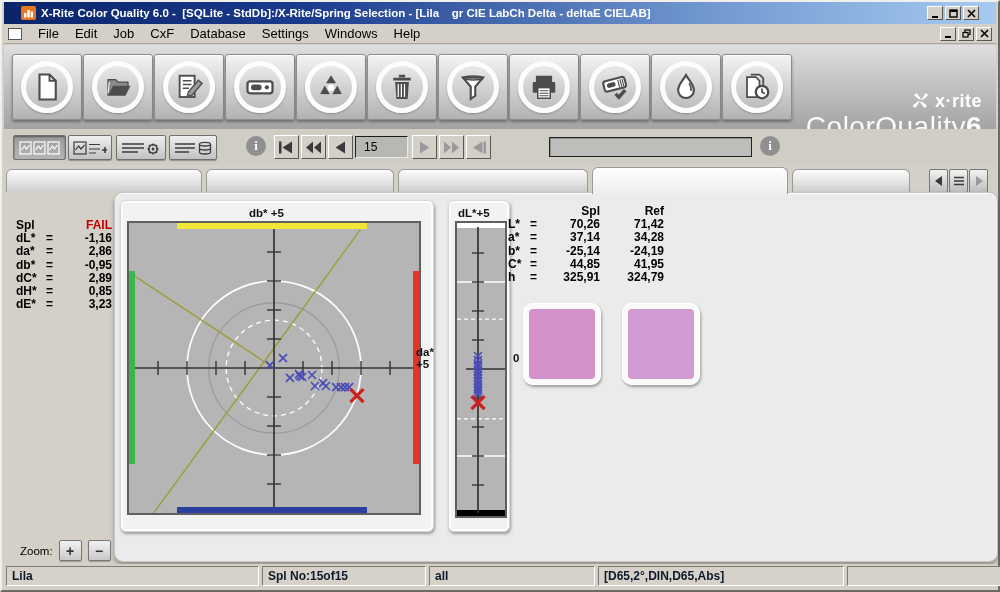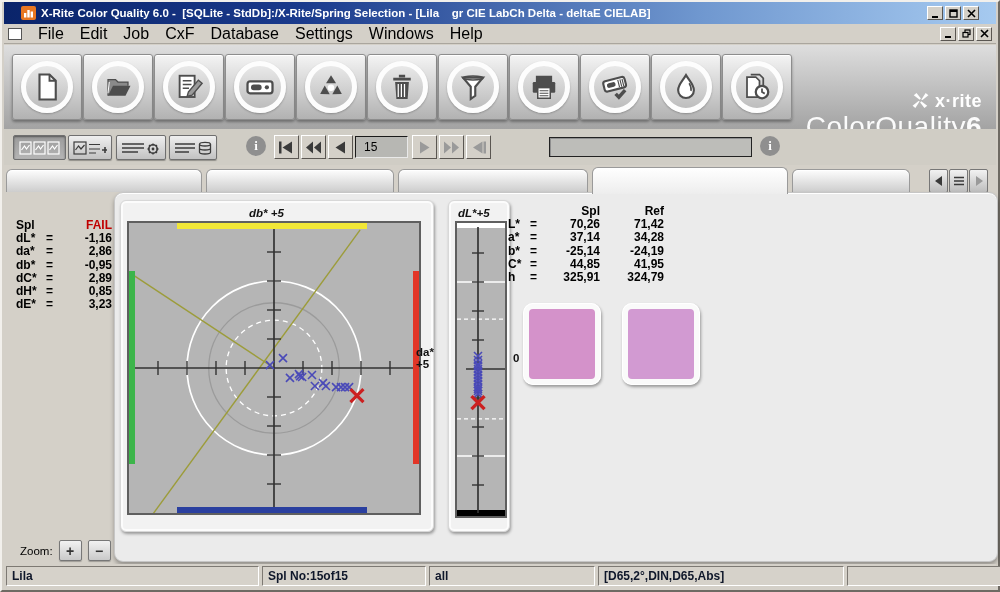--- a/index.html
+++ b/index.html
@@ -18,21 +18,21 @@
   .winbtns { display:flex; gap:2px; }
   .wbtn { width:16px; height:14px; background:#d4d0c8; border:1px solid;
           border-color:#fff #5a5651 #5a5651 #fff; display:flex; align-items:center; justify-content:center; }
   .wbtn svg { width:9px; height:9px; }
 
   
   .menubar { position:absolute; left:2px; top:22px; right:2px; height:20px;
              background:#d4d0c8; display:flex; align-items:center; padding:0 4px;
              border-bottom:1px solid #aaa69e; }
   .mdi-ico { width:14px; height:12px; background:#fff; border:1px solid #555; margin-right:8px; }
-  .menu-item { font-size:16px; color:#000; padding:2px 8px; cursor:default; }
+  .menu-item { font-size:13px; color:#000; padding:2px 8px; cursor:default; }
   .menubar .winbtns { margin-left:auto; }
 
   
   .toolbar { position:absolute; left:2px; top:43px; right:2px; height:84px;
              background:linear-gradient(#dedede,#a3a3a3); display:flex; align-items:center; padding-left:8px; }
   .tb-btn { width:70px; height:66px; margin-right:1px; border-radius:3px;
             background:linear-gradient(#f4f4f4,#b2b2b2);
             box-shadow:inset 0 1px 0 #fff, 0 2px 3px rgba(0,0,0,.35);
             border:1px solid #8d8d8d; display:flex; align-items:center; justify-content:center; }
   .tb-ring { width:52px; height:52px; border-radius:50%; border:5px solid #fdfdfd;
@@ -77,21 +77,21 @@
   .panel { position:absolute; left:112px; top:190px; width:884px; height:370px;
            background:#ebebeb; border-radius:9px; border:1px solid #c6c6c6;
            box-shadow:inset 0 1px 0 #fff, 0 3px 4px rgba(0,0,0,.3); }
 
   .spl-block { position:absolute; left:14px; top:217px; width:96px; font-size:12px; font-weight:bold; color:#000; }
   .spl-row { display:flex; line-height:13.2px; }
   .spl-row .l { width:30px; } .spl-row .eq { width:16px; } .spl-row .v { flex:1; text-align:right; }
   .fail { color:#c00000; }
 
   .chart-frame { position:absolute; background:#f2f2f2; border-radius:6px;
-                 box-shadow:inset 0 0 0 2px #fcfcfc, 1px 2px 3px rgba(0,0,0,.35); border:1px solid #d8d8d8;font-style:italic; }
+                 box-shadow:inset 0 0 0 2px #fcfcfc, 1px 2px 3px rgba(0,0,0,.35); border:1px solid #d8d8d8; }
   .frame-main { left:118px; top:198px; width:314px; height:332px; }
   .frame-dl   { left:446px; top:198px; width:62px;  height:332px; }
   .plot-label { position:absolute; font-size:11.5px; font-weight:bold; color:#111; }
   .plot-box { position:absolute; border:2px solid #5f5f5f; background:#b5b5b5; overflow:hidden; }
   .plot-box svg { display:block; }
   .da-label { left:414px; top:344px; line-height:12px; z-index:6; }
   .zero-label { left:511px; top:350px; }
 
   .lab-table { position:absolute; left:506px; top:203px; font-size:12px; font-weight:bold; color:#000; }
   .lab-row { display:flex; line-height:13.2px; }

